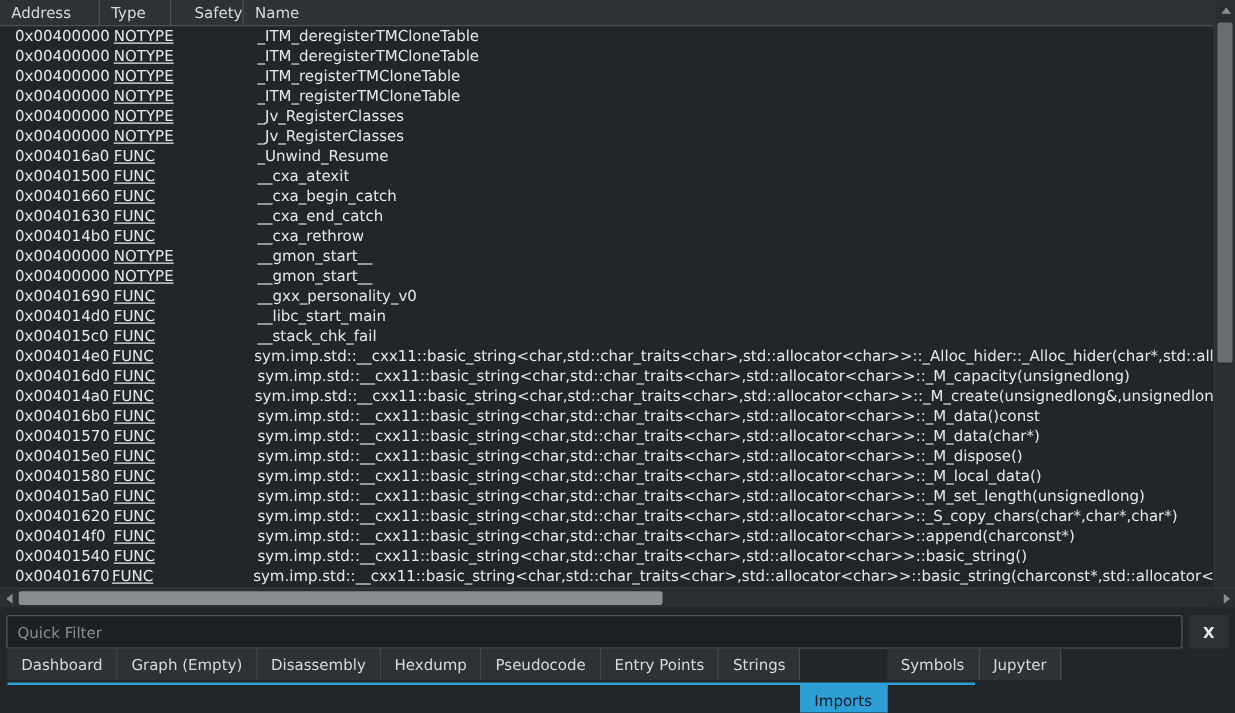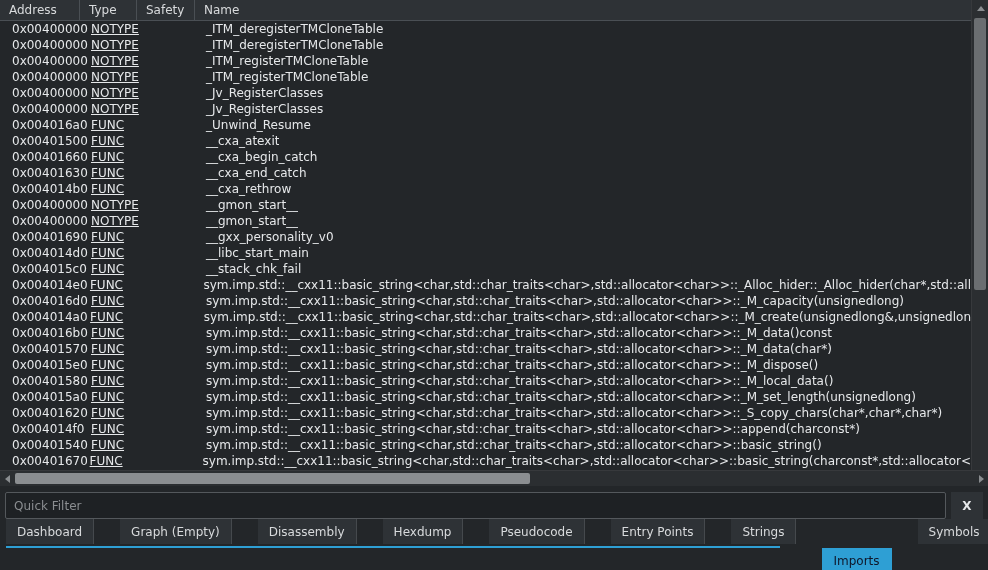--- a/index.html
+++ b/index.html
@@ -43,21 +43,21 @@
     font-size: 12px;
     padding-left: 9px;
     height: 21px;
     line-height: 21px;
     white-space: nowrap;
     overflow: hidden;
     border-right: 1px solid #4a4f54;
   }
   .hdr .c-addr { width: 80px; }
   .hdr .c-type { width: 57px; }
-  .hdr .c-safe { width: 58px; }
+  .hdr .c-safe { width: 58px; text-align: right; }
   .hdr .c-name { flex: 1 1 auto; border-right: none; }
 
   .rows {
     position: relative;
     margin-top: 0;
   }
   .row {
     display: flex;
     height: 16px;
     align-items: center;
@@ -184,21 +184,20 @@
 
   
   .tabbar {
     height: 31px;
     width: 988px;
     background: #232629;
     display: flex;
     align-items: flex-start;
     position: relative;
     padding-left: 6px;
-    gap: 26px;
   }
   .tabbar .underline {
     position: absolute;
     left: 6px;
     bottom: 2px;
     height: 2px;
     width: 774px;
     background: #2e9fd4;
   }
   .tab {

